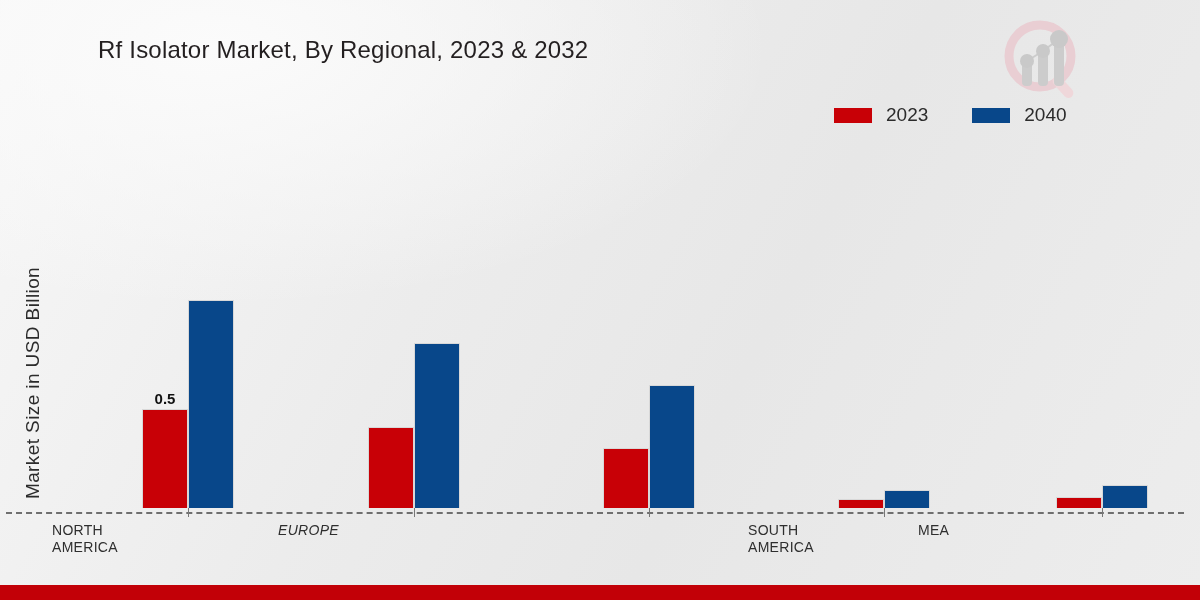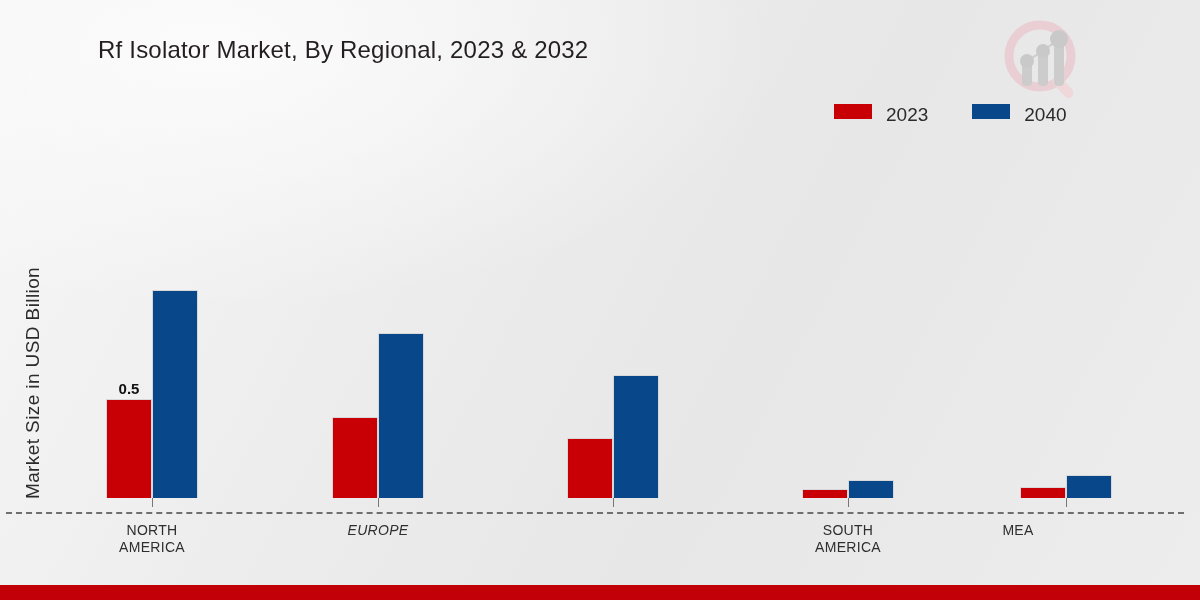--- a/index.html
+++ b/index.html
@@ -21,49 +21,49 @@
   
   #title {
     position:absolute; left:72px; top:36px;
     font-size:24px; color:#231f20; letter-spacing:.2px;
     white-space:nowrap;
     margin-left:26px;
   }
 
   
   #legend { position:absolute; left:834px; top:104px; display:flex; align-items:center; gap:44px; }
-  .legend-item { display:flex; align-items:flex-start; gap:14px; }
+  .legend-item { display:flex; align-items:center; gap:14px; }
   .legend-swatch { width:38px; height:15px; display:block; }
   .legend-label { font-size:19px; color:#2b2b2b; }
 
   
   #y-axis-title {
     position:absolute; left:-132px; top:372px; width:330px;
     transform:rotate(-90deg); transform-origin:center center;
     text-align:center; font-size:19px; color:#2b2b2b; letter-spacing:.4px;
   }
 
   
   #plot { position:absolute; left:0; top:0; width:1200px; height:600px; }
   #baseline {
     position:absolute; left:6px; top:512px; width:1178px; height:0;
     border-top:2px dashed #6f6f6f;
   }
-  .group { position:absolute; bottom:102px; height:430px; }
+  .group { position:absolute; bottom:92px; height:430px;margin-left:36px; }
   .bars { position:absolute; bottom:0; left:0; display:flex; align-items:flex-end; }
   .bar { width:46px; box-sizing:border-box; }
   .bar.y2023 { background:#c80006; border:1px solid #d8d8d8; border-bottom:none; }
   .bar.y2032 { background:#08478a; border:1px solid #d8d8d8; border-bottom:none; }
   .bar-value {
     position:absolute; bottom:0; left:0; width:46px; text-align:center;
     font-size:15px; font-weight:bold; color:#111;
   }
   .tick { position:absolute; bottom:-9px; width:1px; height:9px; background:#777; }
   .cat-label {
-    position:absolute; top:522px; width:200px; text-align:center;
+    position:absolute; top:522px; width:200px; 
     font-size:14px; color:#2e2e2e; line-height:17px; letter-spacing:.3px;
   }
 
   
   #bottom-bar { position:absolute; left:0; top:585px; width:1200px; height:15px; background:#c20007; }
 </style>
 </head>
 <body>
 
 <div id="canvas">

